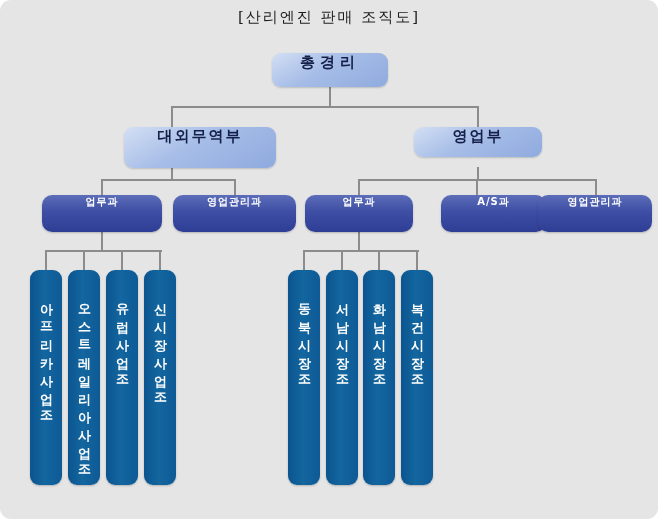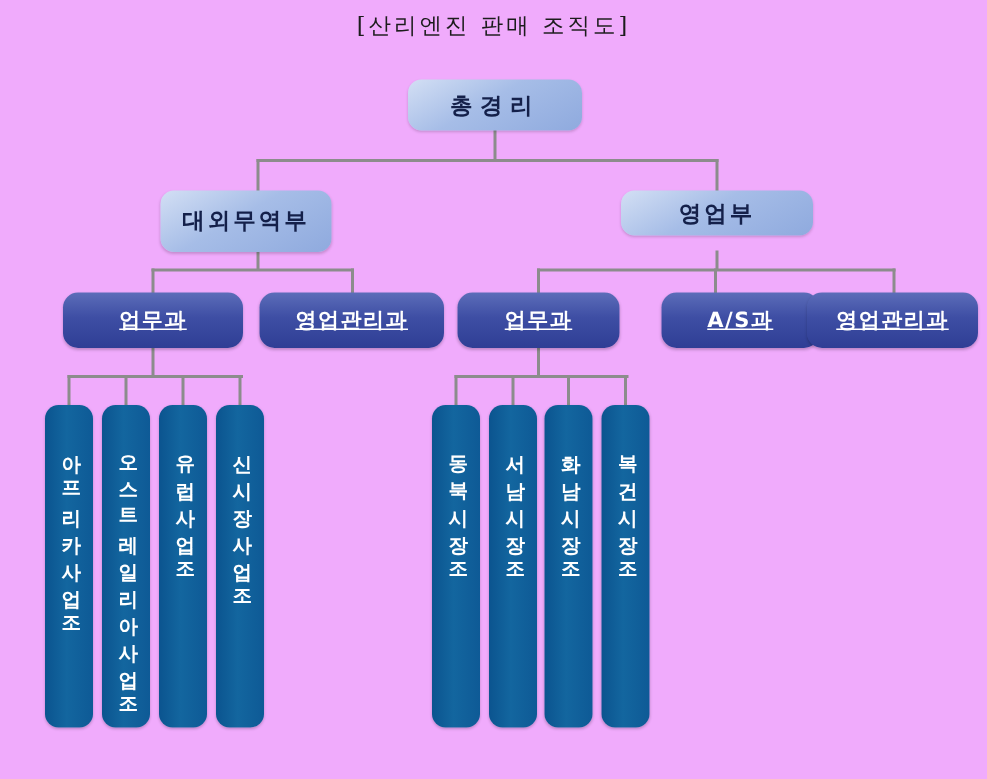--- a/index.html
+++ b/index.html
@@ -1,61 +1,60 @@
 <!DOCTYPE html>
 <html><head>
 <meta charset="utf-8">
 <style>
   html, body { margin: 0; padding: 0; background: #ffffff; }
   .canvas {
     position: relative;
     width: 658px;
     height: 519px;
-    background: #f0abfc;
+    background: #e5e5e5;
     overflow: hidden;
     font-family: "DejaVu Sans", sans-serif;
+    border-radius: 11px;
   }
   .title {
     position: absolute;
     left: 0; right: 0; top: 8px;
     text-align: center;
     font-family: "DejaVu Serif", serif;
     font-size: 15px;
     letter-spacing: 2px;
     color: #1c1c1c;
   }
   .line {
     position: absolute;
     background: #8c8c8c;
   }
   .box {
     position: absolute;
     display: flex;
-    align-items: center;
     justify-content: center;
     box-sizing: border-box;
     font-weight: bold;
   }
   .box-light {
     background: linear-gradient(150deg, #d3dff4 0%, #a6bde7 45%, #8faade 100%);
     color: #14204a;
     border-radius: 9px;
     font-size: 15px;
     letter-spacing: 2px;
     box-shadow: 0 1px 2px rgba(0,0,0,0.18);
   }
   .box-root { letter-spacing: 5px; font-size: 15px; }
   .box-mid {
     background: linear-gradient(180deg, #5c6db9 0%, #3e4ea4 45%, #2f3e95 100%);
     color: #ffffff;
     border-radius: 10px;
-    font-size: 14px;
+    font-size: 10px;
     letter-spacing: 1px;
     box-shadow: 0 1px 2px rgba(0,0,0,0.22);
-    text-decoration: underline;
   }
   .vbox {
     position: absolute;
     top: 270px;
     width: 32px;
     height: 215px;
     border-radius: 9px;
     background: linear-gradient(90deg, #0b548f 0%, #13669f 45%, #0e5a96 100%);
     color: #ffffff;
     writing-mode: vertical-rl;
@@ -105,21 +104,21 @@
   <div class="line" style="left:303px; top:250px; width:116px; height:2px;"></div>
   <div class="line" style="left:303px; top:250px; width:2px;   height:21px;"></div>
   <div class="line" style="left:341px; top:250px; width:2px;   height:21px;"></div>
   <div class="line" style="left:378px; top:250px; width:2px;   height:21px;"></div>
   <div class="line" style="left:416px; top:250px; width:2px;   height:21px;"></div>
 
   <div class="box box-light box-root" style="left:272px; top:53px; width:116px; height:34px;">
     <span>총경리</span>
   </div>
 
-  <div class="box box-light" style="left:107px; top:127px; width:114px; height:41px;">
+  <div class="box box-light" style="left:124px; top:127px; width:152px; height:41px;">
     <span>대외무역부</span>
   </div>
   <div class="box box-light" style="left:414px; top:127px; width:128px; height:30px;">
     <span>영업부</span>
   </div>
 
   <div class="box box-mid" style="left:42px; top:195px; width:120px; height:37px;">
     <span>업무과</span>
   </div>
   <div class="box box-mid" style="left:173px; top:195px; width:123px; height:37px;">

